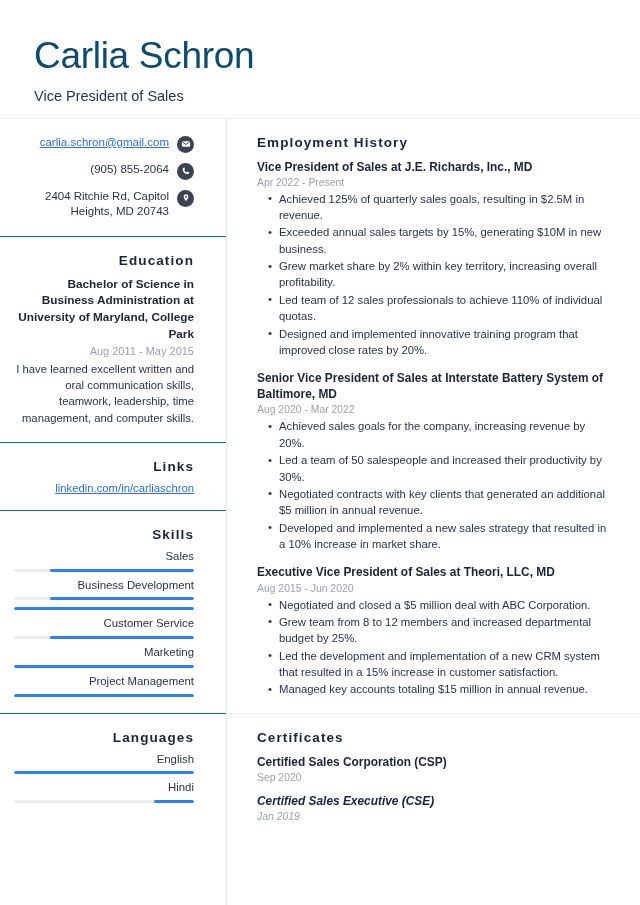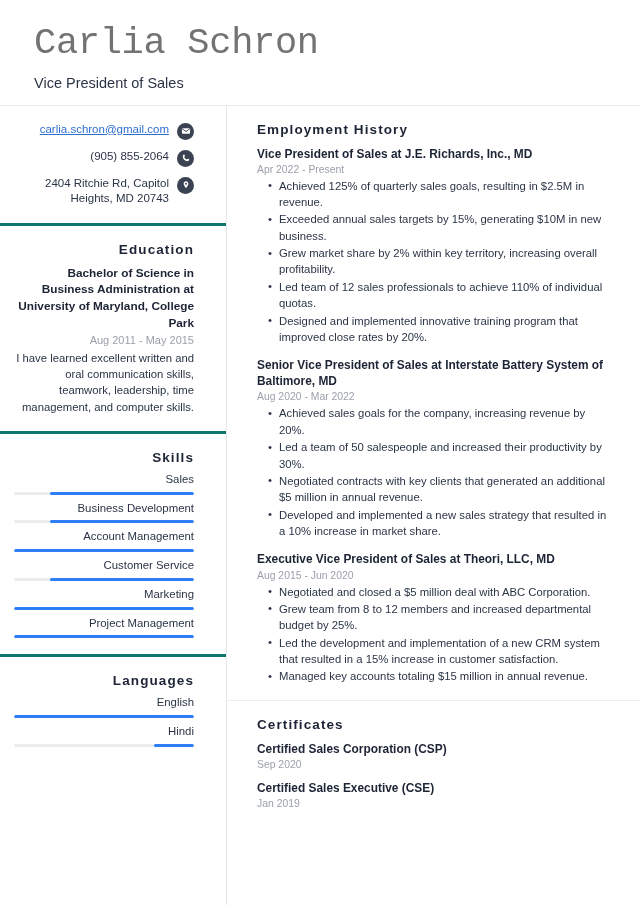--- a/index.html
+++ b/index.html
@@ -30,23 +30,22 @@
     padding: 22px 34px 14px 34px;
     border-bottom: 1px solid #ececee;
     box-sizing: border-box;
     flex: 0 0 auto;
   }
   .name {
     font-size: 37px;
     line-height: 1.15;
     font-weight: 400;
     letter-spacing: -0.3px;
-    color: #737373;
-    margin: 0 0 10px 0;
-    font-family: Liberation Mono, monospace;
+    color: #0c4a6e;
+    margin: 13px 0 10px 0;
   }
   .job-title {
     font-size: 14.5px;
     font-weight: 400;
     color: #2b3446;
     margin: 0;
   }
 
   
   .body {
@@ -64,21 +63,21 @@
   }
   .main {
     flex: 1 1 auto;
     box-sizing: border-box;
     padding: 0;
   }
 
   
   .side-block {
     padding: 16px 32px 16px 14px;
-    border-bottom: 3px solid #0f766e;
+    border-bottom: 1px solid #0f766e;
     box-sizing: border-box;
   }
   .side-block.last { border-bottom: none; }
 
   .side-heading {
     font-size: 13.5px;
     font-weight: 700;
     letter-spacing: 1.1px;
     color: #1c2435;
     margin: 0 0 8px 0;
@@ -214,21 +213,21 @@
   }
   ul.bullets li::before {
     content: "•";
     position: absolute;
     left: -11px;
     top: -0.5px;
     color: #2b3446;
     font-size: 11.5px;
   }
   .cert { margin-bottom: 10px; }
-  .cert:last-child { margin-bottom: 12px; }
+  .cert:last-child { margin-bottom: 12px; font-style: italic; }
   .cert-name {
     font-size: 11.9px;
     font-weight: 700;
     color: #1c2435;
     margin: 0;
     line-height: 1.35;
   }
   .cert-date {
     font-size: 10.4px;
     color: #9ba0aa;
@@ -278,38 +277,41 @@
         </div>
       </div>
 
       <div class="side-block">
         <div class="side-heading">Education</div>
         <div class="edu-degree">Bachelor of Science in Business Administration at University of Maryland, College Park</div>
         <div class="edu-date">Aug 2011 - May 2015</div>
         <div class="edu-desc">I have learned excellent written and oral communication skills, teamwork, leadership, time management, and computer skills.</div>
       </div>
 
+      <div class="side-block">
+        <div class="side-heading">Links</div>
+        <a class="link-item" href="#">linkedin.com/in/carliaschron</a>
+      </div>
 
       <div class="side-block">
         <div class="side-heading">Skills</div>
         <div id="skills-list">
             <div class="skill">
               <div class="skill-label">Sales</div>
               <div class="bar">
                 <div class="bar-fill" style="width: 80%; background: rgb(45, 126, 247);"></div>
               </div>
             </div>
             <div class="skill">
               <div class="skill-label">Business Development</div>
               <div class="bar">
                 <div class="bar-fill" style="width: 80%; background: rgb(45, 126, 247);"></div>
               </div>
             </div>
             <div class="skill">
-              <div class="skill-label">Account Management</div>
               <div class="bar">
                 <div class="bar-fill" style="width: 100%; background: rgb(45, 126, 247);"></div>
               </div>
             </div>
             <div class="skill">
               <div class="skill-label">Customer Service</div>
               <div class="bar">
                 <div class="bar-fill" style="width: 80%; background: rgb(45, 126, 247);"></div>
               </div>
             </div>

